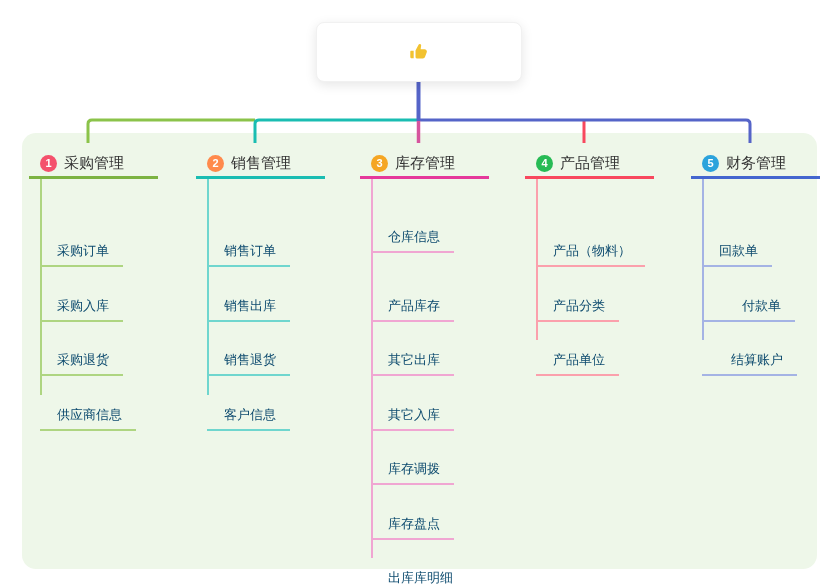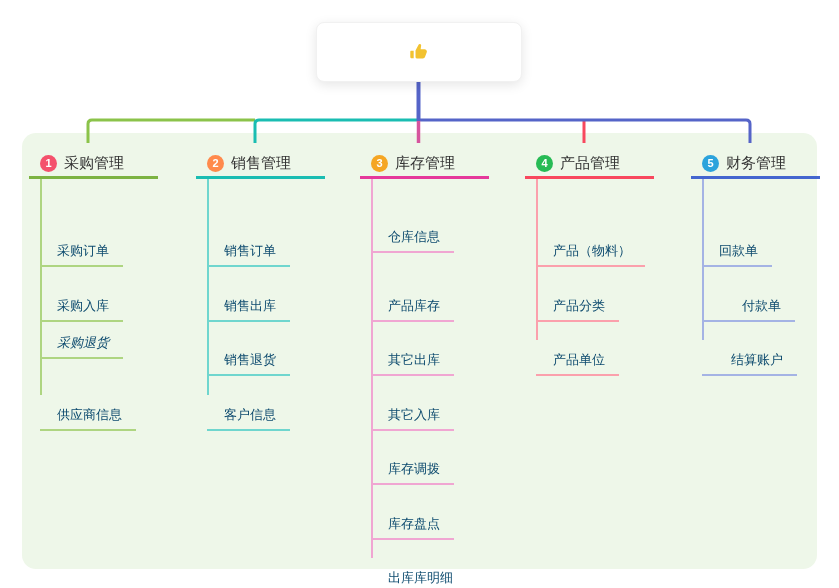--- a/index.html
+++ b/index.html
@@ -53,21 +53,21 @@
       <span class="badge" style="background: rgb(244, 81, 108);">1</span>
       <span class="branch-label">采购管理</span>
     </div>
     <div class="trunk" style="left: 40px; top: 179px; height: 215.5px; background: rgb(174, 213, 129);"></div>
   <div class="child" style="left: 40px; top: 202px; border-bottom-color: rgb(174, 213, 129);">
           <span>采购订单</span>
         </div>
         <div class="child" style="left: 40px; top: 256.5px; border-bottom-color: rgb(174, 213, 129);">
           <span>采购入库</span>
         </div>
-        <div class="child" style="left: 40px; top: 294px; border-bottom-color: rgb(174, 213, 129); font-style: italic;">
+        <div class="child" style="left: 40px; top: 311px; border-bottom-color: rgb(174, 213, 129);">
           <span>采购退货</span>
         </div>
         <div class="child" style="left: 40px; top: 365.5px; border-bottom-color: rgb(174, 213, 129);">
           <span>供应商信息</span>
         </div>
       </div>
 
   <div class="branch">
     <div class="branch-header" style="left: 196px; top: 150px; width: 118px; border-bottom-color: rgb(26, 189, 178);">
       <span class="badge" style="background: rgb(255, 138, 76);">2</span>

